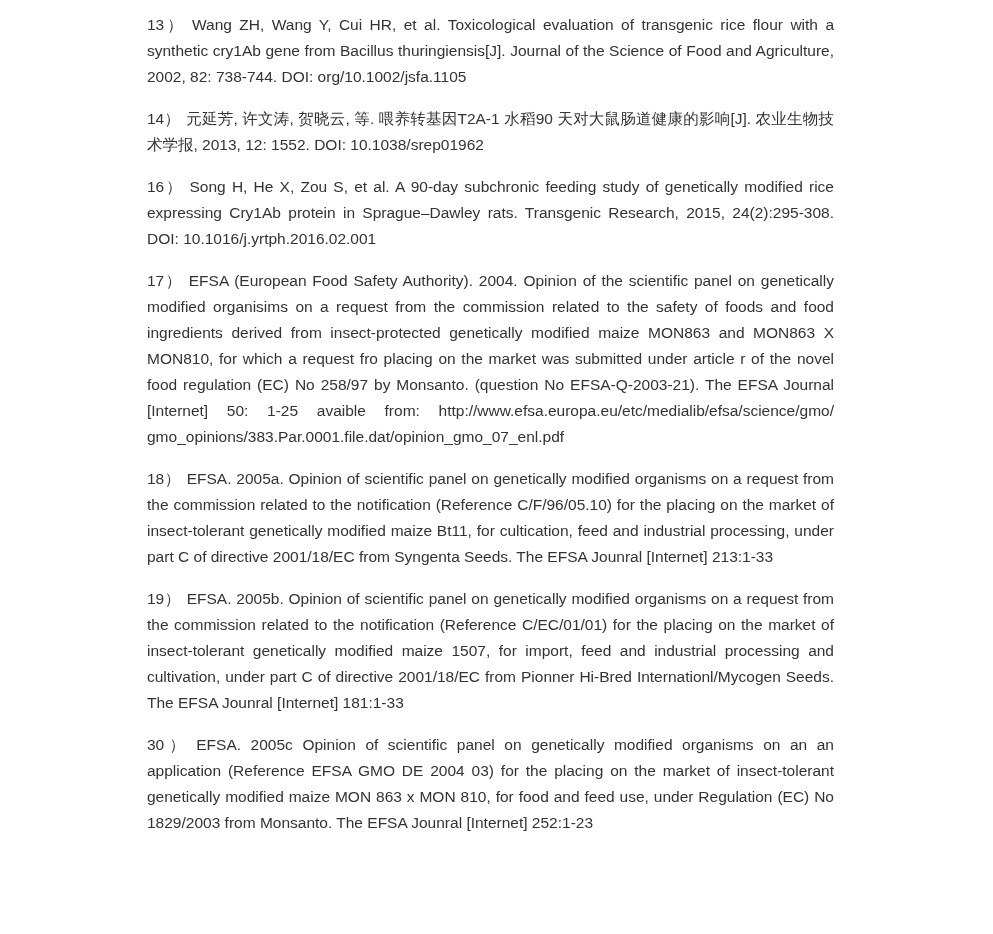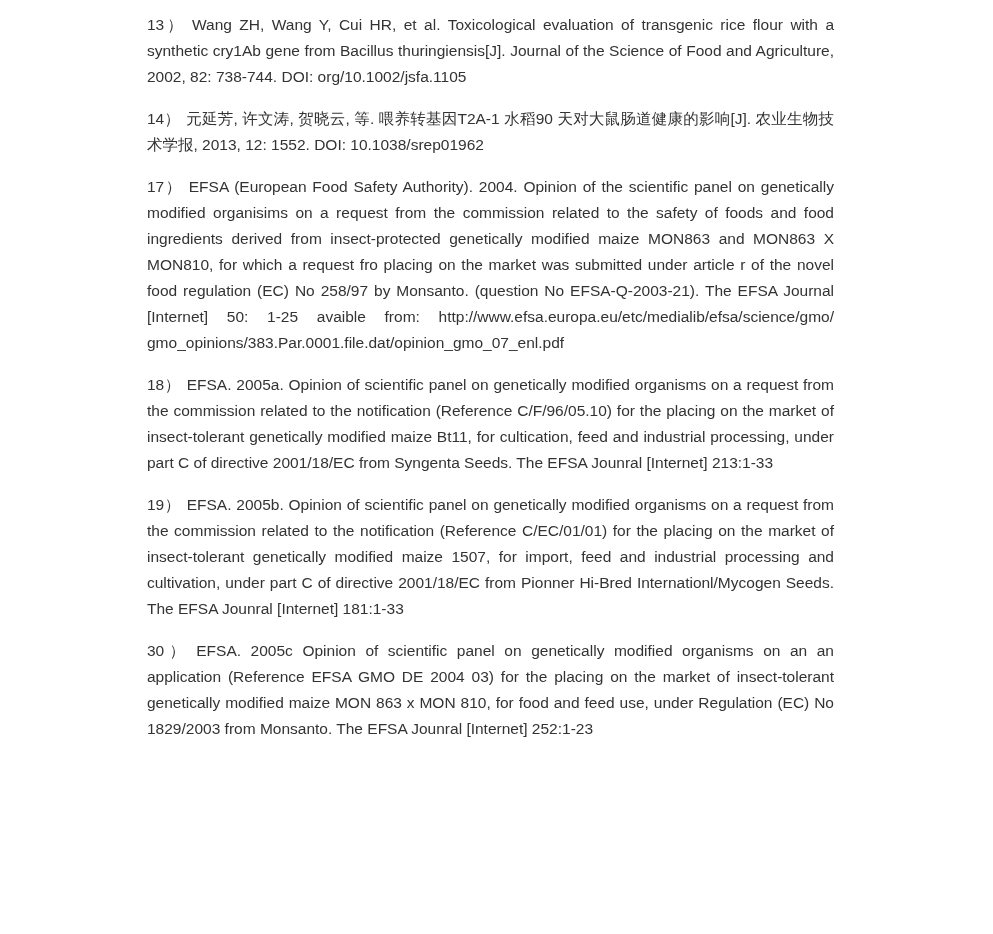--- a/index.html
+++ b/index.html
@@ -32,17 +32,18 @@
     .ref-num {
       margin-right: 6px;
     }
   </style>
 </head>
 <body>
 
 <div class="refs">
   <p class="ref"><span class="ref-num">13）</span><span>Wang ZH, Wang Y, Cui HR, et al. Toxicological evaluation of transgenic rice flour with a synthetic cry1Ab gene from Bacillus thuringiensis[J]. Journal of the Science of Food and Agriculture, 2002, 82: 738-744. DOI: org/10.1002/jsfa.1105</span></p>
   <p class="ref"><span class="ref-num">14）</span><span>元延芳, 许文涛, 贺晓云, 等. 喂养转基因T2A-1 水稻90 天对大鼠肠道健康的影响[J]. 农业生物技术学报, 2013, 12: 1552. DOI: 10.1038/srep01962</span></p>
+  <p class="ref"><span class="ref-num">16）</span><span>Song H, He X, Zou S, et al. A 90-day subchronic feeding study of genetically modified rice expressing Cry1Ab protein in Sprague–Dawley rats. Transgenic Research, 2015, 24(2):295-308. DOI: 10.1016/j.yrtph.2016.02.001</span></p>
   <p class="ref"><span class="ref-num">17）</span><span>EFSA (European Food Safety Authority). 2004. Opinion of the scientific panel on genetically modified organisims on a request from the commission related to the safety of foods and food ingredients derived from insect-protected genetically modified maize MON863 and MON863 X MON810, for which a request fro placing on the market was submitted under article r of the novel food regulation (EC) No 258/97 by Monsanto. (question No EFSA-Q-2003-21). The EFSA Journal [Internet] 50: 1-25 avaible from: http://www.efsa.europa.eu/etc/medialib/efsa/science/gmo/ gmo_opinions/383.Par.0001.file.dat/opinion_gmo_07_enl.pdf</span></p>
   <p class="ref"><span class="ref-num">18）</span><span>EFSA. 2005a. Opinion of scientific panel on genetically modified organisms on a request from the commission related to the notification (Reference C/F/96/05.10) for the placing on the market of insect-tolerant genetically modified maize Bt11, for cultication, feed and industrial processing, under part C of directive 2001/18/EC from Syngenta Seeds. The EFSA Jounral [Internet] 213:1-33</span></p>
   <p class="ref"><span class="ref-num">19）</span><span>EFSA. 2005b. Opinion of scientific panel on genetically modified organisms on a request from the commission related to the notification (Reference C/EC/01/01) for the placing on the market of insect-tolerant genetically modified maize 1507, for import, feed and industrial processing and cultivation, under part C of directive 2001/18/EC from Pionner Hi-Bred Internationl/Mycogen Seeds. The EFSA Jounral [Internet] 181:1-33</span></p>
   <p class="ref"><span class="ref-num">30）</span><span>EFSA. 2005c Opinion of scientific panel on genetically modified organisms on an an application (Reference EFSA GMO DE 2004 03) for the placing on the market of insect-tolerant genetically modified maize MON 863 x MON 810, for food and feed use, under Regulation (EC) No 1829/2003 from Monsanto. The EFSA Jounral [Internet] 252:1-23</span></p>
 </div>
 
 </body></html>

